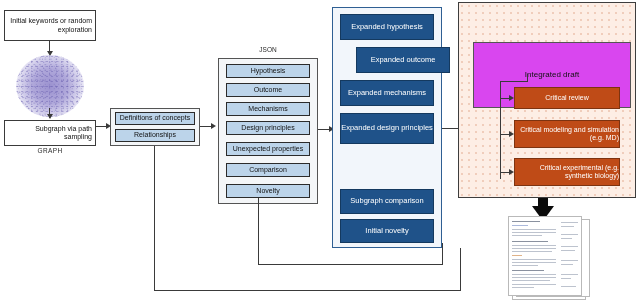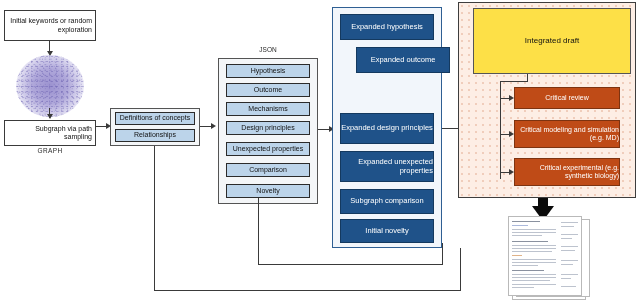--- a/index.html
+++ b/index.html
@@ -65,24 +65,25 @@
   
   .panel-peach{
     position:absolute;
     box-sizing:border-box;
     background:
       radial-gradient(circle at 3px 3px, rgba(214,140,105,.35) 0.7px, rgba(0,0,0,0) 0.9px) 0 0/7px 7px,
       #fdeee5;
     border:1.5px solid #3d3d3d;
   }
   .box-salmon{
-    background:#fde047;
+    background:#d946ef;
     border:1.4px solid #555555;
     color:#111111;
     font-size:8px;
+    margin-top:34px;
   }
   .box-brown{
     background:#bf4b17;
     border:1.2px solid #7d3310;
     color:#ffffff;
     font-size:7px;
   }
 
   
   .ln{position:absolute;background:#3a3a3a;}
@@ -202,22 +203,22 @@
   <div class="box chip" style="left:226px;top:163px;width:84px;height:14px;">Comparison</div>
   <div class="box chip" style="left:226px;top:184px;width:84px;height:14px;">Novelty</div>
 
   <div class="ln ln-h" style="left:318px;top:129px;width:14px;"></div>
   <div class="arrow-r" style="left:329px;top:126px;"></div>
 
   <div class="panel-lightblue" style="left:332px;top:7px;width:110px;height:241px;"></div>
 
   <div class="box chip-dark" style="left:340px;top:14px;width:94px;height:26px;">Expanded hypothesis</div>
   <div class="box chip-dark" style="left:340px;top:47px;width:94px;height:26px;margin-left:16px;">Expanded outcome</div>
+  <div class="box chip-dark" style="left:340px;top:80px;width:94px;height:26px;">Expanded mechanisms</div>
   <div class="box chip-dark" style="left:340px;top:113px;width:94px;height:31px;">Expanded design principles</div>
-  <div class="box chip-dark" style="left:340px;top:151px;width:94px;height:31px;">Expanded unexpected properties</div>
   <div class="box chip-dark" style="left:340px;top:189px;width:94px;height:25px;">Subgraph comparison</div>
   <div class="box chip-dark" style="left:340px;top:219px;width:94px;height:24px;">Initial novelty</div>
 
   <div class="ln ln-h" style="left:442px;top:128px;width:22px;"></div>
   <div class="ln ln-v" style="left:463px;top:40px;height:89px;"></div>
   <div class="ln ln-h" style="left:463px;top:40px;width:10px;"></div>
   <div class="arrow-r" style="left:470px;top:37px;"></div>
 
   <div class="panel-peach" style="left:458px;top:2px;width:178px;height:196px;"></div>
 

